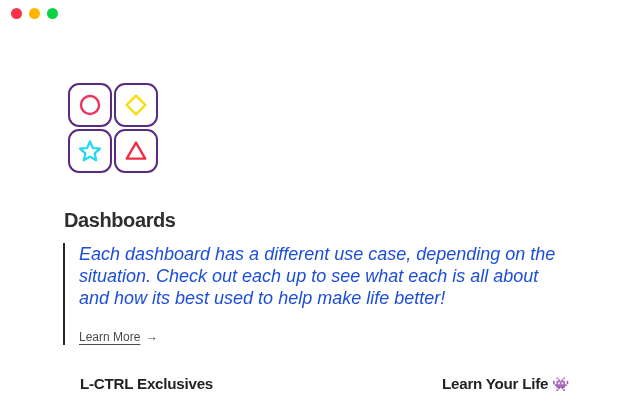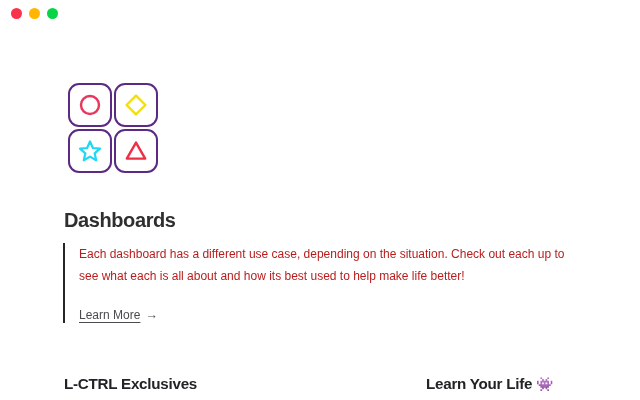--- a/index.html
+++ b/index.html
@@ -87,24 +87,25 @@
   
   #quote-block {
     position: absolute;
     left: 63px;
     top: 243px;
     width: 510px;
     border-left: 2px solid #262626;
     padding-left: 14px;
   }
   #body-text {
-    font-size: 12px;
+    font-size: 18px;
     line-height: 22px;
-    color: #b91c1c;
+    color: #1d4ed8;
     width: 488px;
+    font-style: italic;
   }
   #learn-more-row {
     margin-top: 21px;
     display: inline-flex;
     align-items: center;
     gap: 5px;
   }
   #learn-more-link {
     font-size: 12px;
     color: #4b4b4f;
@@ -115,21 +116,21 @@
   }
   #learn-more-arrow {
     font-size: 12.5px;
     color: #4b4b4f;
     line-height: 1;
   }
 
   
   #section-row {
     position: absolute;
-    left: 0;
+    left: 16px;
     top: 374px;
     width: 508px;
     height: 26px;
   }
   .section-heading {
     position: absolute;
     font-size: 15.2px;
     font-weight: 700;
     color: #222326;
     letter-spacing: -0.25px;

